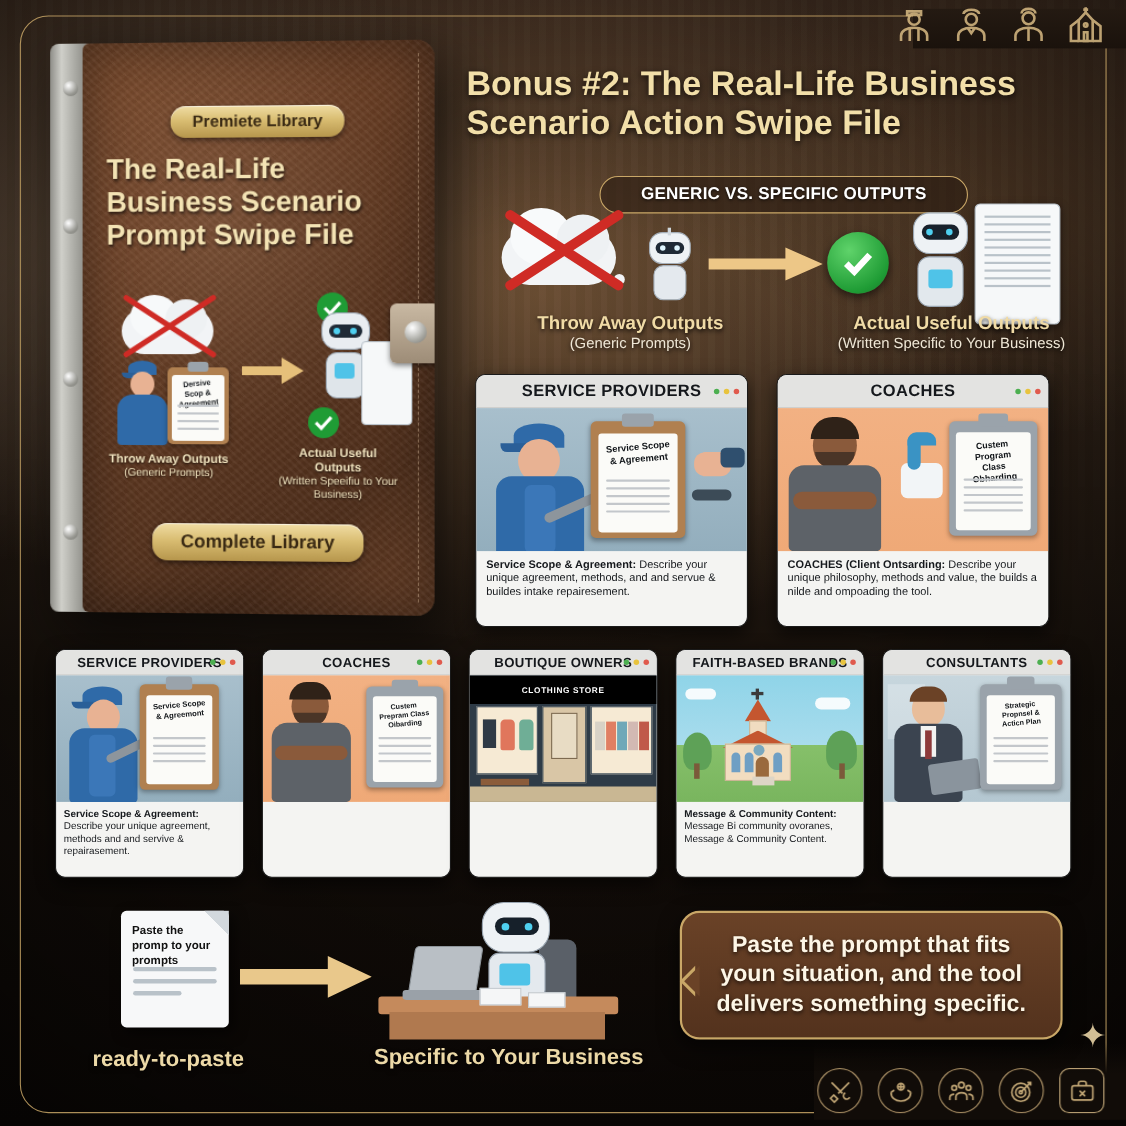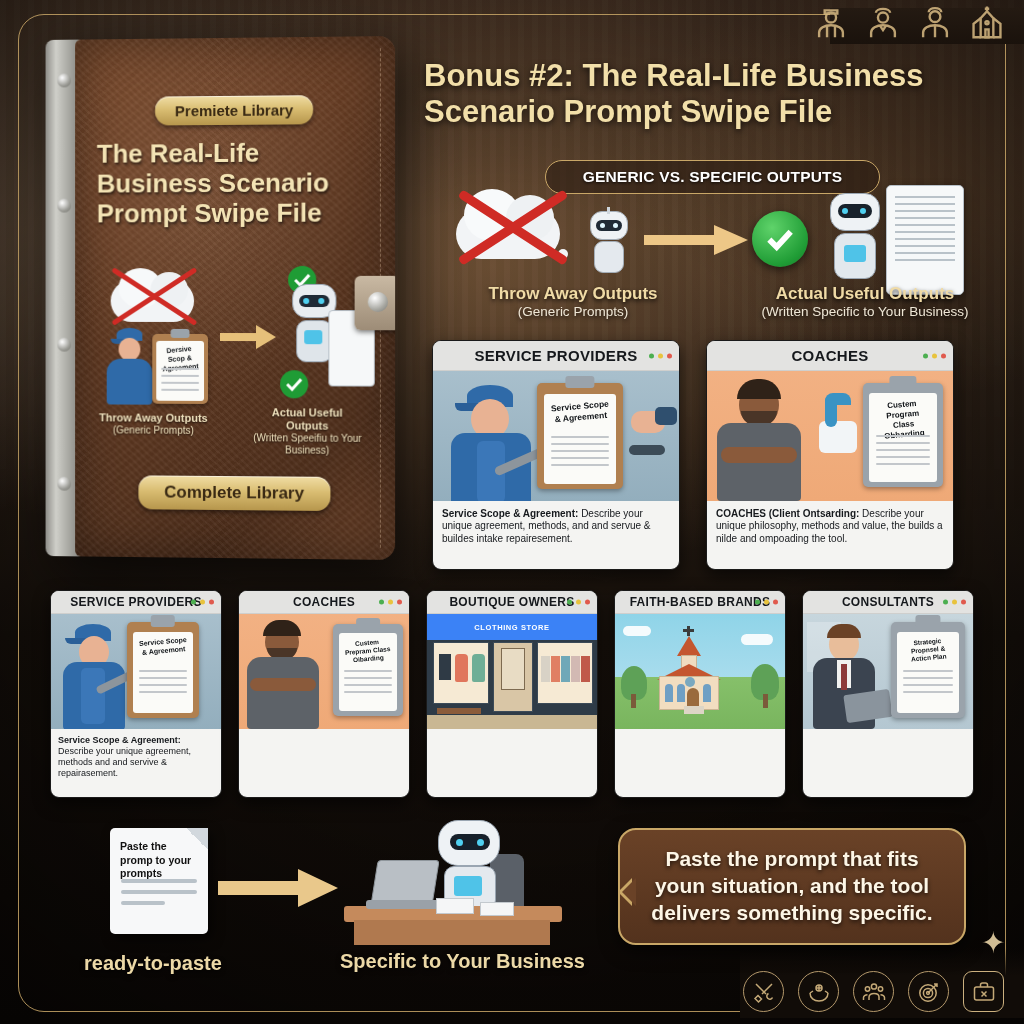--- a/index.html
+++ b/index.html
@@ -377,21 +377,21 @@
     </div>
 
     <div class="badge" id="badge-bot">Complete Library</div>
 
     <div style="position:absolute;right:-4px;top:238px;width:44px;height:54px;background:linear-gradient(180deg,#c9b9a3,#9d8c77);border-radius:6px;box-shadow:0 2px 5px rgba(0,0,0,.5);">
       <div style="position:absolute;left:13px;top:16px;width:20px;height:20px;border-radius:50%;background:radial-gradient(circle at 35% 30%,#fff,#a8a8a2 60%,#76756f);"></div>
     </div>
   </div>
 </div>
 
-<div id="headline">Bonus #2: The Real-Life Business Scenario Prompt Swipe File</div>
+<div id="headline">Bonus #2: The Real-Life Business Scenario Action Swipe File</div>
 <div id="chip">GENERIC VS. SPECIFIC OUTPUTS</div>
 
 <div id="compare">
 
   <div style="position:absolute;left:20px;top:2px;width:120px;height:78px;">
     <div style="position:absolute;left:6px;top:22px;width:104px;height:50px;background:#f2f4f6;border-radius:48px;"></div>
     <div style="position:absolute;left:14px;top:2px;width:56px;height:52px;background:#f8fafb;border-radius:50%;"></div>
     <div style="position:absolute;left:56px;top:8px;width:48px;height:46px;background:#eef1f3;border-radius:50%;"></div>
     <div style="position:absolute;left:108px;top:62px;width:10px;height:10px;background:#f2f4f6;border-radius:50%;"></div>
     <div style="position:absolute;left:0;top:36px;width:126px;height:9px;background:#cf2b25;transform:rotate(33deg);border-radius:4px;"></div>
@@ -593,21 +593,21 @@
 <div class="card sm" style="left:426px;top:590px;width:172px;height:208px;">
   <div class="card-bar">
     <span class="card-title">BOUTIQUE OWNERS</span>
     <span class="dots">
         <i class="d1"></i>
         <i class="d2"></i>
         <i class="d3"></i>
       </span>
   </div>
   <div class="card-img store-scene" style="height:115px;">
-    <div style="position:absolute;left:0;right:0;top:0;height:26px;background:#3b82f6;display:flex;align-items:center;justify-content:center;">
+    <div style="position:absolute;left:0;right:0;top:0;height:26px;background:#000000;display:flex;align-items:center;justify-content:center;">
       <span style="color:#fff;font-size:7.5px;font-weight:bold;letter-spacing:.6px;">CLOTHING STORE</span>
     </div>
     <div style="position:absolute;left:6px;top:28px;width:56px;height:62px;background:#f6ead4;border:1.5px solid #3b4a57;"></div>
     <div style="position:absolute;left:110px;top:28px;width:56px;height:62px;background:#f6ead4;border:1.5px solid #3b4a57;"></div>
     <div style="position:absolute;left:66px;top:28px;width:40px;height:70px;background:#d9c6a6;border:1.5px solid #3b4a57;"></div>
     <div style="position:absolute;left:74px;top:34px;width:24px;height:42px;background:#e8dcc4;border:1px solid #7d6a50;"></div>
 
     <div style="position:absolute;left:12px;top:40px;width:12px;height:26px;background:#2f3a45;"></div>
     <div style="position:absolute;left:28px;top:40px;width:13px;height:28px;background:#e0765c;border-radius:4px 4px 2px 2px;"></div>
     <div style="position:absolute;left:45px;top:40px;width:13px;height:28px;background:#6fae96;border-radius:4px 4px 2px 2px;"></div>
@@ -643,20 +643,23 @@
     <div style="position:absolute;left:62px;top:22px;width:24px;height:20px;background:#c4562f;clip-path:polygon(50% 0,100% 100%,0 100%);"></div>
     <div style="position:absolute;left:66px;top:41px;width:16px;height:18px;background:#f0dcc0;border:1px solid #c9b393;"></div>
     <div style="position:absolute;left:42px;top:50px;width:64px;height:16px;background:#c4562f;clip-path:polygon(50% 0,100% 100%,0 100%);"></div>
     <div style="position:absolute;left:44px;top:62px;width:60px;height:34px;background:#f2ddc0;border:1px solid #cbb595;"></div>
     <div style="position:absolute;left:50px;top:70px;width:8px;height:18px;background:#6f9fc4;border-radius:4px 4px 0 0;"></div>
     <div style="position:absolute;left:62px;top:70px;width:8px;height:18px;background:#6f9fc4;border-radius:4px 4px 0 0;"></div>
     <div style="position:absolute;left:88px;top:70px;width:8px;height:18px;background:#6f9fc4;border-radius:4px 4px 0 0;"></div>
     <div style="position:absolute;left:72px;top:74px;width:12px;height:22px;background:#9a6a3d;border-radius:6px 6px 0 0;"></div>
     <div style="position:absolute;left:69px;top:92px;width:20px;height:8px;background:#ddd5c6;"></div>
     <div style="position:absolute;left:70px;top:63px;width:10px;height:10px;border-radius:50%;background:#7aa8bf;"></div>
+  </div>
+  <div class="card-body">
+    <b>Message &amp; Community Content:</b><span> Message Bi community ovoranes, Message &amp; Community Content.</span>
   </div>
 </div>
 
 <div class="card sm" style="left:802px;top:590px;width:172px;height:208px;">
   <div class="card-bar">
     <span class="card-title">CONSULTANTS</span>
     <span class="dots">
         <i class="d1"></i>
         <i class="d2"></i>
         <i class="d3"></i>

